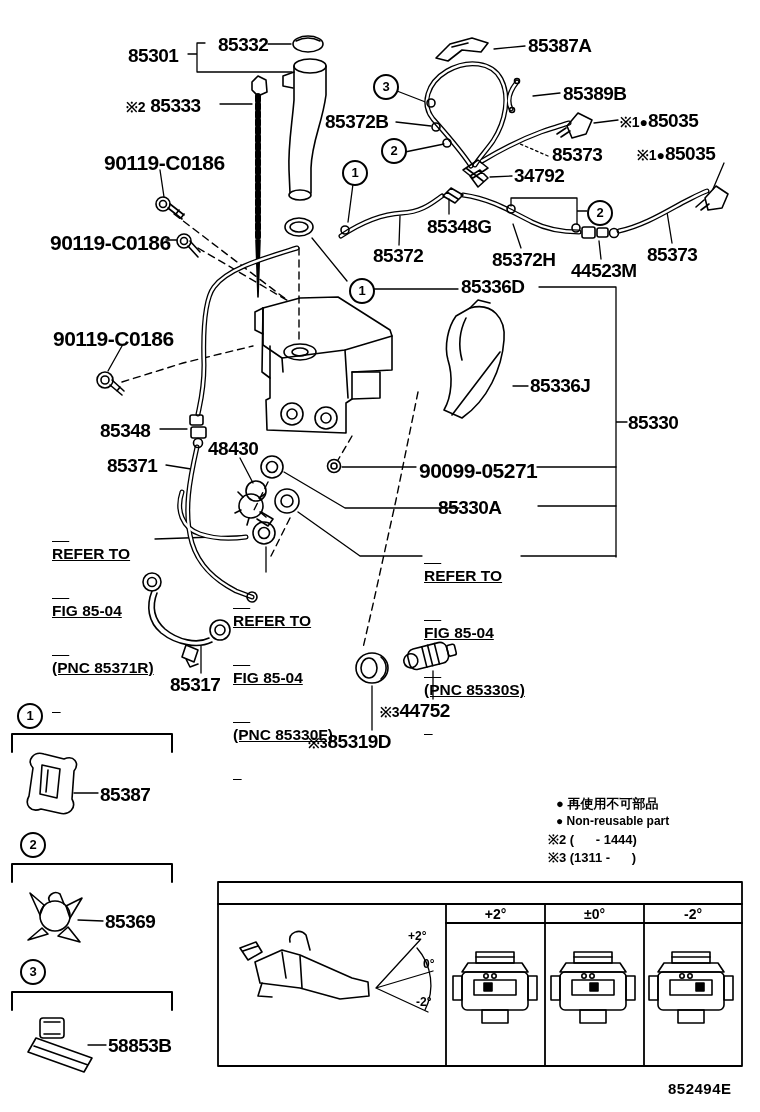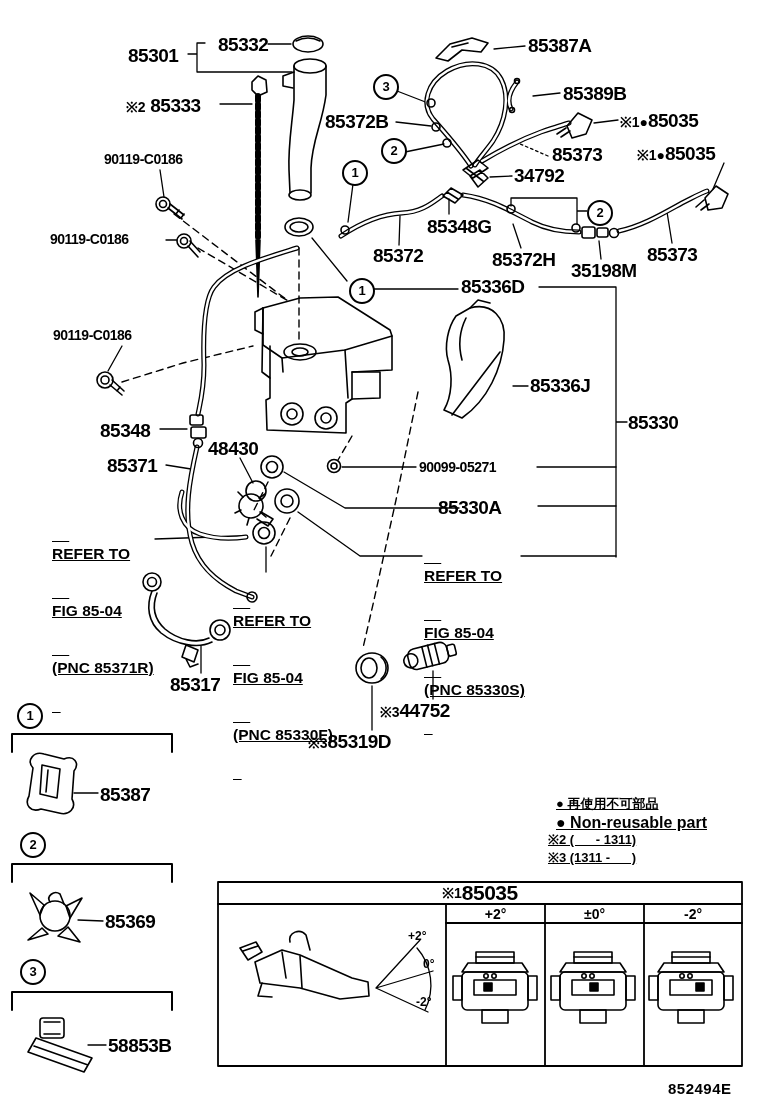--- a/index.html
+++ b/index.html
@@ -1,26 +1,26 @@
 <!DOCTYPE html>
 <html><head>
 <meta charset="utf-8">
 <style>
   html,body{margin:0;padding:0;background:#fff;}
   #stage{position:relative;width:760px;height:1112px;background:#ffffff;overflow:hidden;
          font-family:"Liberation Sans",sans-serif;color:#000;}
   #art{position:absolute;left:0;top:0;}
   .lbl{position:absolute;font:700 19px/1.05 "Liberation Sans",sans-serif;letter-spacing:-0.5px;white-space:pre;}
-  .lbl.mid{font-size:14px;}
+  .lbl.mid{font-size:21px;}
   .refer{position:absolute;font:700 15.5px/19px "Liberation Sans",sans-serif;white-space:pre;text-decoration:underline;}
   .pfx{font-size:14px;font-weight:700;letter-spacing:0;}
   .callout{position:absolute;width:22px;height:22px;border:2px solid #000;border-radius:50%;
            background:#fff;text-align:center;font:700 13px/22px "Liberation Sans",sans-serif;z-index:3;}
-  .legend-line{position:absolute;font:700 13px/1 "Liberation Sans",sans-serif;white-space:pre;text-decoration:underline;}
-  .legend-line.en{font-size:16px;}
+  .legend-line{position:absolute;font:700 13px/1 "Liberation Sans",sans-serif;white-space:pre;}
+  .legend-line.en{font-size:12px;}
   .tbl-header{position:absolute;left:218px;top:882px;width:524px;height:22px;text-align:center;}
   .tbl-header .num{font:700 21px/22px "Liberation Sans",sans-serif;letter-spacing:-0.5px;}
   .tbl-header .pfx{font:700 14px/22px "Liberation Sans",sans-serif;vertical-align:2px;}
   .colhdr{position:absolute;top:907px;text-align:center;font:700 14px/1 "Liberation Sans",sans-serif;}
   .fanlbl{position:absolute;font:700 12px/1 "Liberation Sans",sans-serif;}
   .doccode{position:absolute;font:700 15px/1 "Liberation Sans",sans-serif;letter-spacing:0.5px;}
 </style>
 </head>
 <body>
 
@@ -321,21 +321,21 @@
   <div class="lbl" style="left:528px;top:36px">85387A</div>
   <div class="lbl" style="left:325px;top:112px">85372B</div>
   <div class="lbl" style="left:563px;top:84px">85389B</div>
   <div class="lbl" style="left:620px;top:111px"><span class="pfx">※1●</span><span>85035</span></div>
   <div class="lbl" style="left:637px;top:144px"><span class="pfx">※1●</span><span>85035</span></div>
   <div class="lbl" style="left:552px;top:145px">85373</div>
   <div class="lbl" style="left:514px;top:166px">34792</div>
   <div class="lbl" style="left:427px;top:217px">85348G</div>
   <div class="lbl" style="left:373px;top:246px">85372</div>
   <div class="lbl" style="left:492px;top:250px">85372H</div>
-  <div class="lbl" style="left:571px;top:261px">35198M</div>
+  <div class="lbl" style="left:571px;top:261px">44523M</div>
   <div class="lbl" style="left:647px;top:245px">85373</div>
   <div class="lbl" style="left:461px;top:277px">85336D</div>
   <div class="lbl" style="left:530px;top:376px">85336J</div>
   <div class="lbl" style="left:628px;top:413px">85330</div>
   <div class="lbl mid" style="left:419px;top:460px">90099-05271</div>
   <div class="lbl" style="left:438px;top:498px">85330A</div>
   <div class="lbl" style="left:100px;top:421px">85348</div>
   <div class="lbl" style="left:107px;top:456px">85371</div>
   <div class="lbl" style="left:208px;top:439px">48430</div>
   <div class="lbl" style="left:170px;top:675px">85317</div>
@@ -365,26 +365,23 @@
   <div class="callout" style="left:381px;top:138px">2</div>
   <div class="callout" style="left:342px;top:160px">1</div>
   <div class="callout" style="left:587px;top:200px">2</div>
   <div class="callout" style="left:349px;top:278px">1</div>
   <div class="callout" style="left:17px;top:703px">1</div>
   <div class="callout" style="left:20px;top:832px">2</div>
   <div class="callout" style="left:20px;top:959px">3</div>
 
   <div class="legend-line" style="left:556px;top:797px">● 再使用不可部品</div>
   <div class="legend-line en" style="left:556px;top:815px">● Non-reusable part</div>
-  <div class="legend-line" style="left:548px;top:833px">※2 (      - 1311)</div>
+  <div class="legend-line" style="left:548px;top:833px">※2 (      - 1444)</div>
   <div class="legend-line" style="left:548px;top:851px">※3 (1311 -      )</div>
 
-  <div class="tbl-header">
-    <span class="pfx">※1</span><span class="num">85035</span>
-  </div>
   <div class="colhdr" style="left:446px;width:99px">+2°</div>
   <div class="colhdr" style="left:545px;width:99px">±0°</div>
   <div class="colhdr" style="left:644px;width:98px">-2°</div>
   <div class="fanlbl" style="left:408px;top:930px">+2°</div>
   <div class="fanlbl" style="left:423px;top:958px">0°</div>
   <div class="fanlbl" style="left:416px;top:996px">-2°</div>
 
   <div class="doccode" style="left:668px;top:1081px">852494E</div>
 
 </div>

